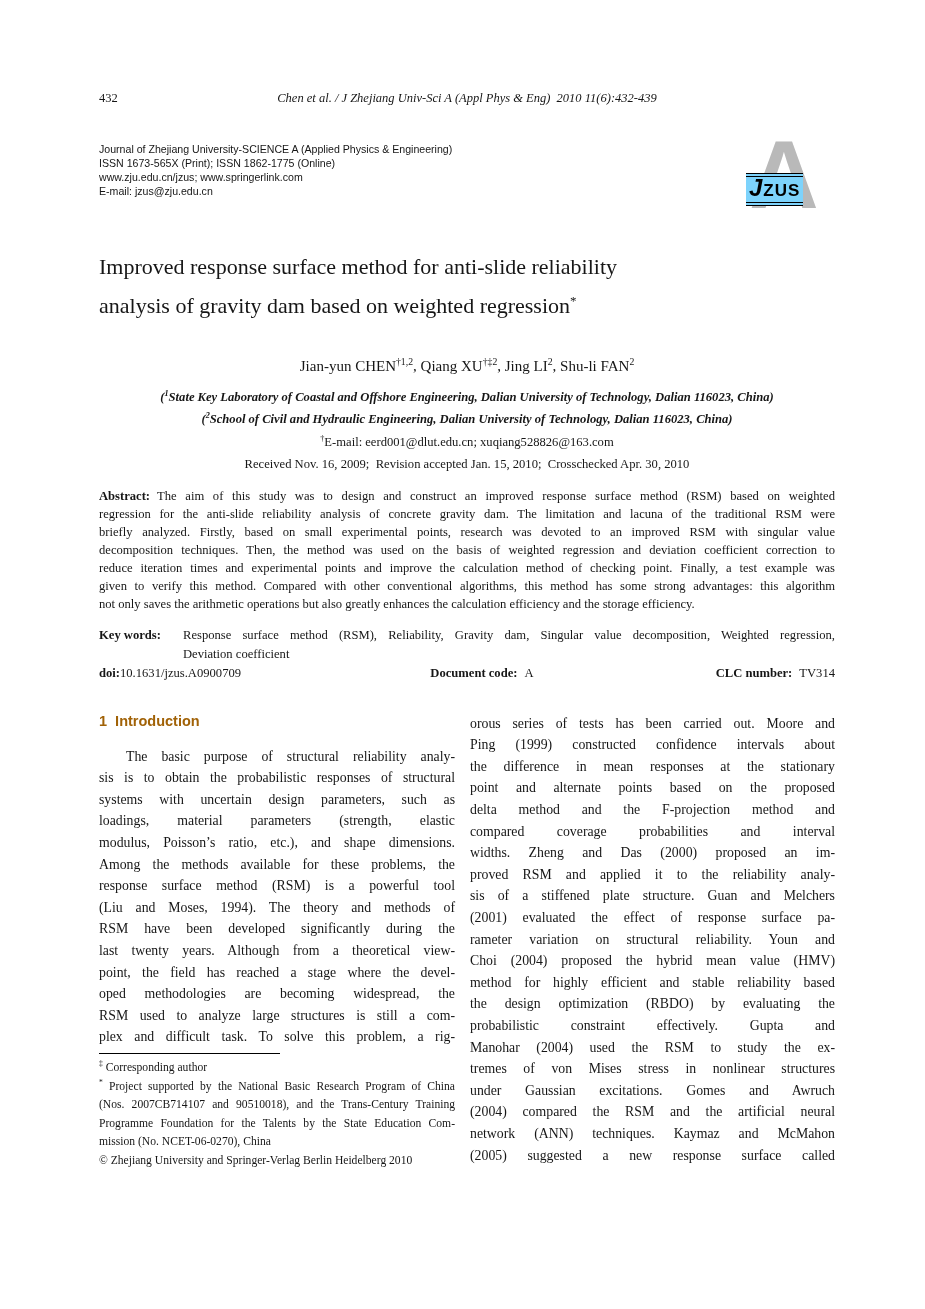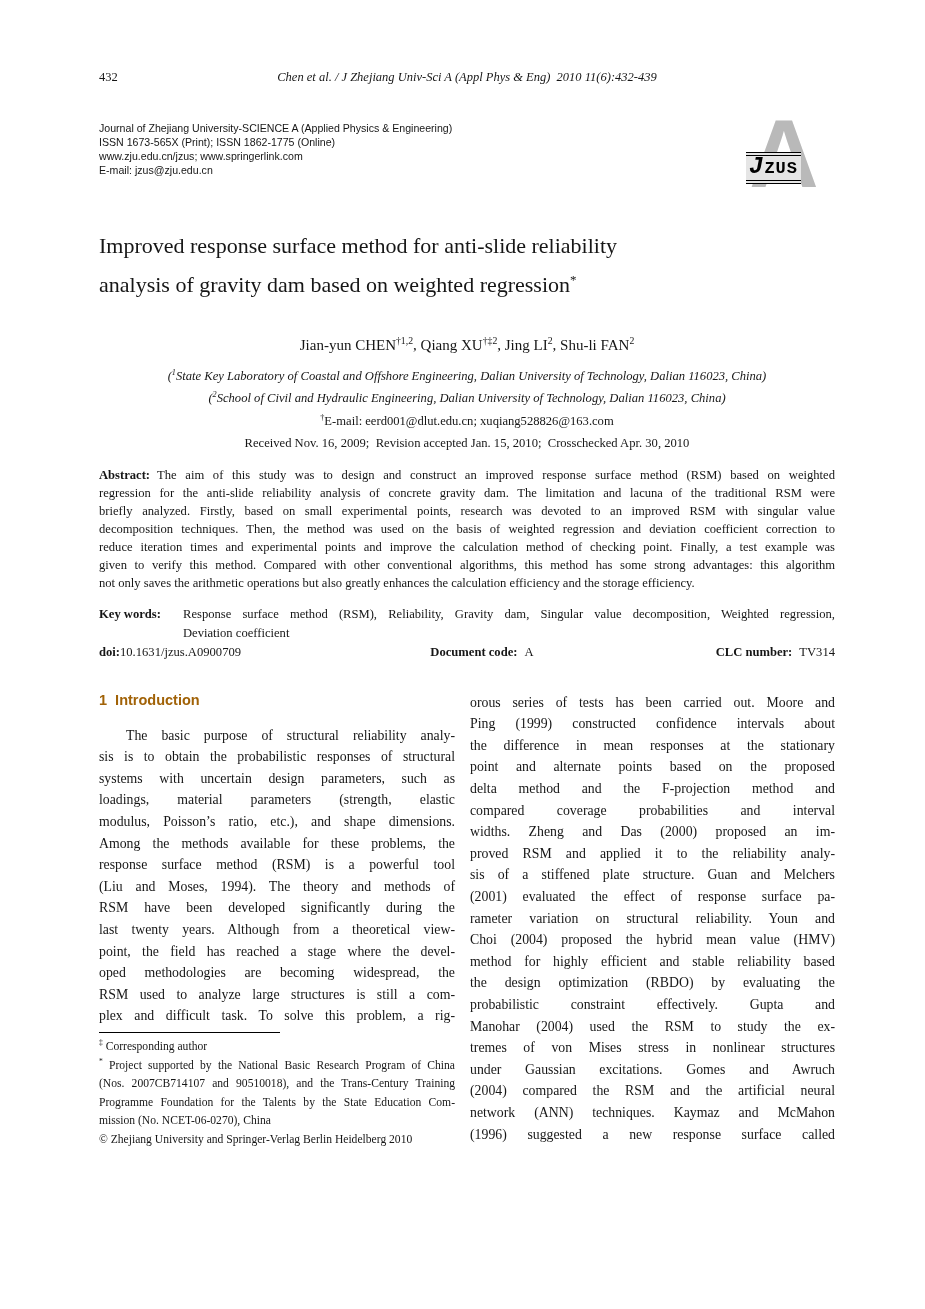--- a/index.html
+++ b/index.html
@@ -1,54 +1,54 @@
 <!DOCTYPE html>
 <html><head>
 <meta charset="utf-8">
 <style>
   html, body { margin: 0; padding: 0; background: #ffffff; }
   .page {
     position: relative;
     width: 925px; height: 1309px;
     box-sizing: border-box;
-    padding: 70px 90px 0 99px;
+    padding: 91px 90px 0 99px;
     background: #ffffff;
     color: #161616;
     font-family: "Liberation Serif", serif;
     overflow: hidden;
   }
   
   .running-header { position: relative; height: 15px; font-size: 12.5px; }
   .pageno { position: absolute; left: 0; top: 0; font-style: normal; }
   .rhead { display: block; text-align: center; font-style: italic; white-space: pre; }
   
   .masthead { position: relative; margin-top: 37px; height: 68px; }
   .journal-info { font-family: "Liberation Sans", sans-serif; font-size: 10.6px; line-height: 13.9px; }
   .logo { position: absolute; right: 12px; top: -6px; width: 78px; height: 76px; }
   .logo-a {
     display: block; text-align: center;
     font-family: "Liberation Sans", sans-serif; font-weight: bold;
     font-size: 96px; line-height: 76px; color: #b9b9b9;
   }
   .logo-band {
     position: absolute; left: 1px; top: 36px;
-    background: #e5e5e5;
+    background: #7dd3fc;
     border-top: 4px double #000; border-bottom: 4px double #000;
     padding: 0 3px;
-    font-family: Liberation Mono, monospace; font-weight: bold;
+    font-family: Liberation Sans, sans-serif; font-weight: bold;
     font-size: 17px; line-height: 22px; letter-spacing: 1px; color: #000;
   }
   .logo-j { font-style: italic; font-size: 24px; }
   
   .title { margin: 36px 0 0 0; text-align: left; font-size: 22px; font-weight: normal; line-height: 39px; }
   .title sup { font-size: 13px; }
   .authors { margin-top: 33px; text-align: center; font-size: 15px; }
   .front-line { text-align: center; font-size: 12.6px; line-height: 22.4px; }
   .affil-block { margin-top: 11px; }
-  .affil { font-style: italic; }
+  .affil { font-style: italic; font-weight: bold; }
   sup { vertical-align: super; font-size: 0.65em; line-height: 0; }
   .pre { white-space: pre; }
   
   .abstract { margin-top: 11px; font-size: 12.6px; line-height: 18px; }
   .abstract b { margin-right: 7px; }
   
   .jline { text-align: justify; text-align-last: justify; }
   .jl-left { text-align-last: left; }
   .indent { text-indent: 27px; }
   
@@ -184,17 +184,17 @@
         <div class="jline">rameter variation on structural reliability. Youn and</div>
         <div class="jline">Choi (2004) proposed the hybrid mean value (HMV)</div>
         <div class="jline">method for highly efficient and stable reliability based</div>
         <div class="jline">the design optimization (RBDO) by evaluating the</div>
         <div class="jline">probabilistic constraint effectively. Gupta and</div>
         <div class="jline">Manohar (2004) used the RSM to study the ex-</div>
         <div class="jline">tremes of von Mises stress in nonlinear structures</div>
         <div class="jline">under Gaussian excitations. Gomes and Awruch</div>
         <div class="jline">(2004) compared the RSM and the artificial neural</div>
         <div class="jline">network (ANN) techniques. Kaymaz and McMahon</div>
-        <div class="jline">(1996) suggested a new response surface called</div>
+        <div class="jline">(2005) suggested a new response surface called</div>
       </div>
   </div>
 
 </div>
 
 </body></html>

